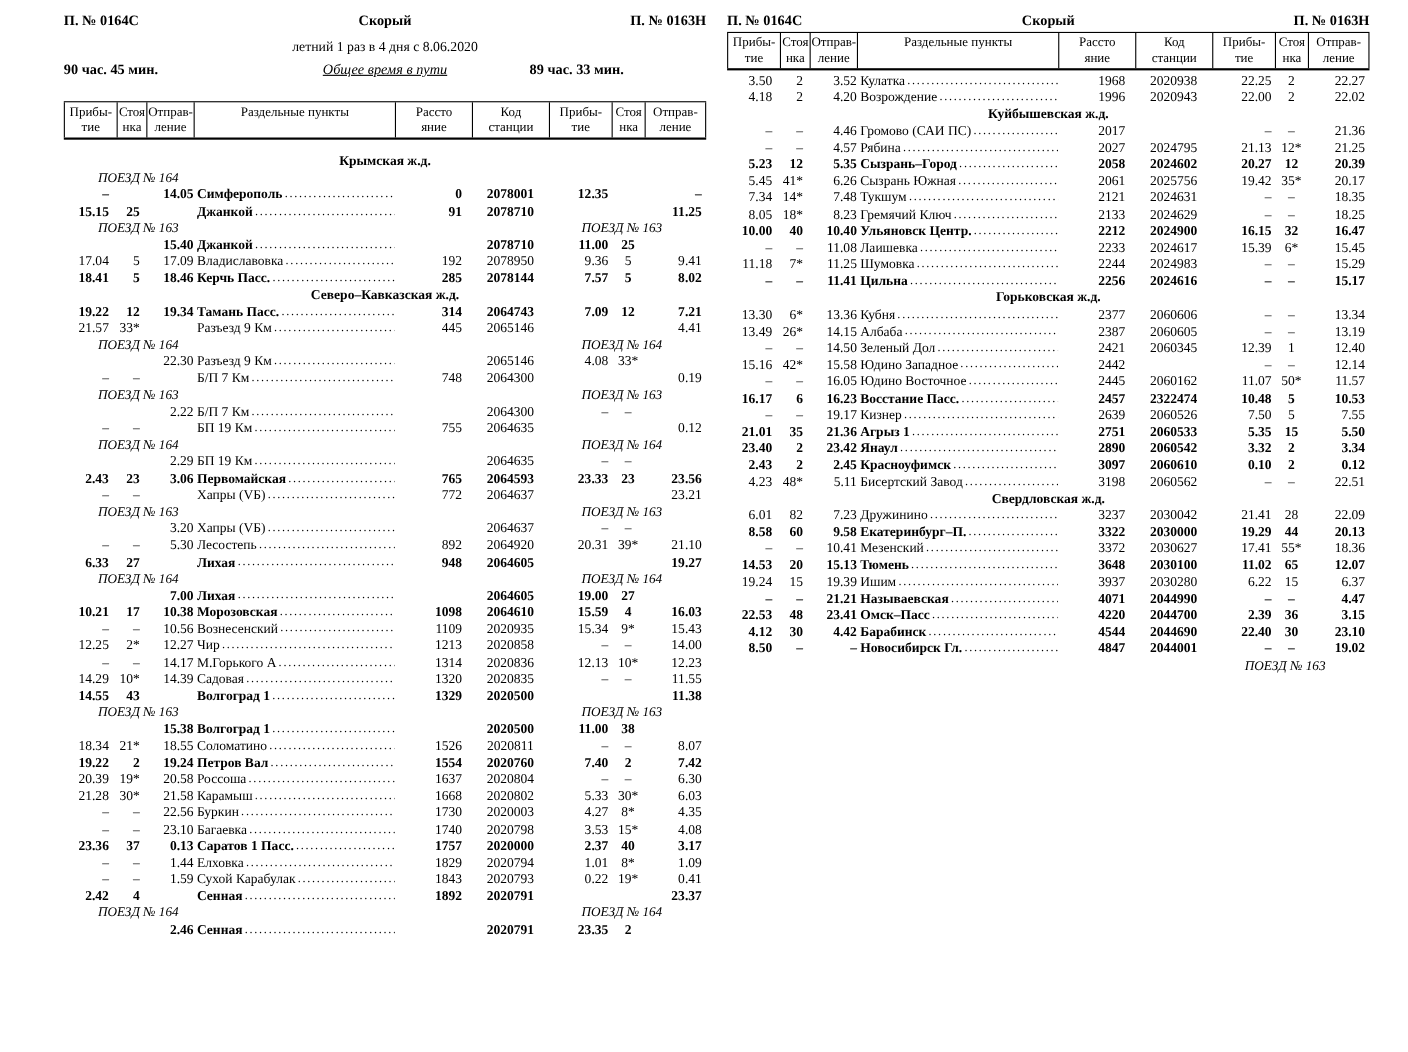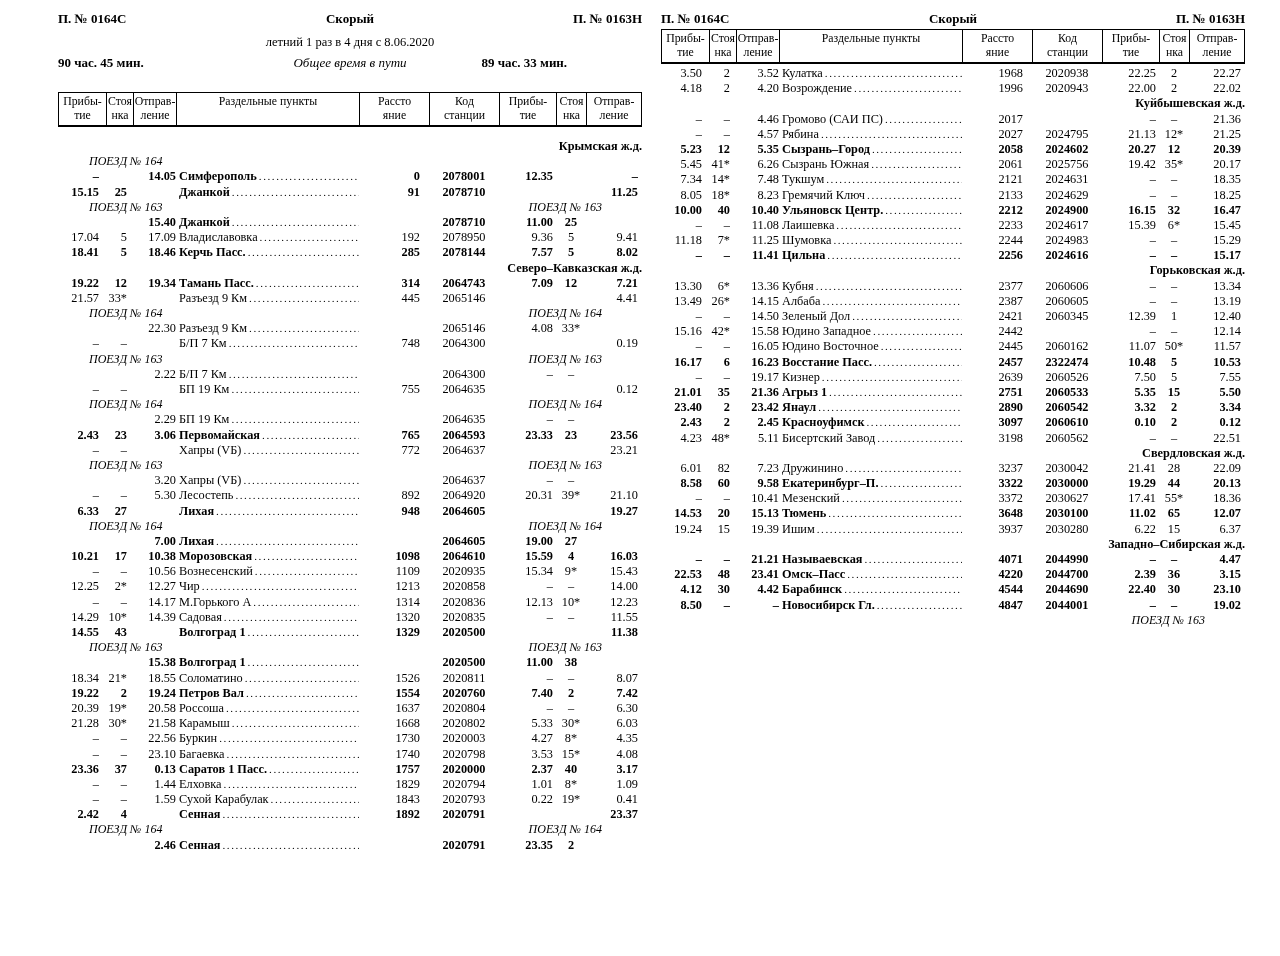--- a/index.html
+++ b/index.html
@@ -9,34 +9,34 @@
   #page1 { left:58px; }
   #page2 { left:661px; }
 
   .hline1 { display:grid; grid-template-columns:1fr auto 1fr; font-weight:bold; font-size:13px; line-height:14px; }
   .hline1 .c { text-align:center; }
   .hline1 .r { text-align:right; }
   .hline2 { display:flex; justify-content:space-between; font-weight:bold; font-size:13px; line-height:14px; margin-top:9px; }
   .hline3 { text-align:center; font-size:12.5px; line-height:14px; margin-top:9px; }
   .hline4 { display:grid; grid-template-columns:1fr auto 1fr; font-size:13px; line-height:14px; margin-top:7px; }
   .hline4 .side { font-weight:bold; }
-  .hline4 .c { text-align:right; font-style:italic; }
+  .hline4 .c { text-align:right; font-style:italic;text-decoration:underline; }
   .hline4 .r { text-align:center; }
 
   .thead { display:grid; grid-template-columns:48px 27px 43px 183px 70px 70px 57px 30px 56px;
     border-top:1px solid #000; border-bottom:2px solid #000; margin-top:22px; }
   #page2 .thead { margin-top:3px; }
   .thead .hc { border-left:1px solid #000; text-align:center; font-size:11.8px; line-height:13.5px;
     padding:2px 0 3px 0; white-space:pre-line; }
   .thead .hc:last-child { border-right:1px solid #000; }
 
   .tbody { padding-top:12px; }
   #page2 .tbody { padding-top:2px; }
   .row { height:15.2px; line-height:15.2px; font-size:12.3px; white-space:nowrap; }
-  .row.sec { text-align:right; font-weight:bold; }
+  .row.sec { text-align:center; font-weight:bold; }
   .row.lbl { display:flex; justify-content:space-between; font-style:italic; font-size:12px;
     padding-left:31px; padding-right:40px;align-items:flex-end; }
   .row.st { display:grid; grid-template-columns:48px 27px 43px 183px 70px 70px 57px 30px 56px; }
   .row.b { font-weight:bold; }
   .a1 { text-align:right; padding-right:7px; }
   .s1 { text-align:right; padding-right:6px; }
   .d1 { text-align:right; }
   .nm { display:flex; overflow:hidden; padding-left:3px; }
   .nm .nm-t { flex:0 0 auto; }
   .dots { flex:1 1 auto; overflow:hidden; white-space:nowrap; margin-left:2px;
@@ -1041,21 +1041,20 @@
         <div class="nm">
           <div class="nm-t">Ишим</div>
           <div class="dots">................................................................................</div>
         </div>
         <div class="di">3937</div>
         <div class="co">2030280</div>
         <div class="a2">6.22</div>
         <div class="s2">15</div>
         <div class="d2">6.37</div>
       </div>
-      <div class="row sec">Западно–Сибирская ж.д.</div>
       <div class="row st b">
         <div class="a1">–</div>
         <div class="s1">–</div>
         <div class="d1">21.21</div>
         <div class="nm">
           <div class="nm-t">Называевская</div>
           <div class="dots">................................................................................</div>
         </div>
         <div class="di">4071</div>
         <div class="co">2044990</div>

